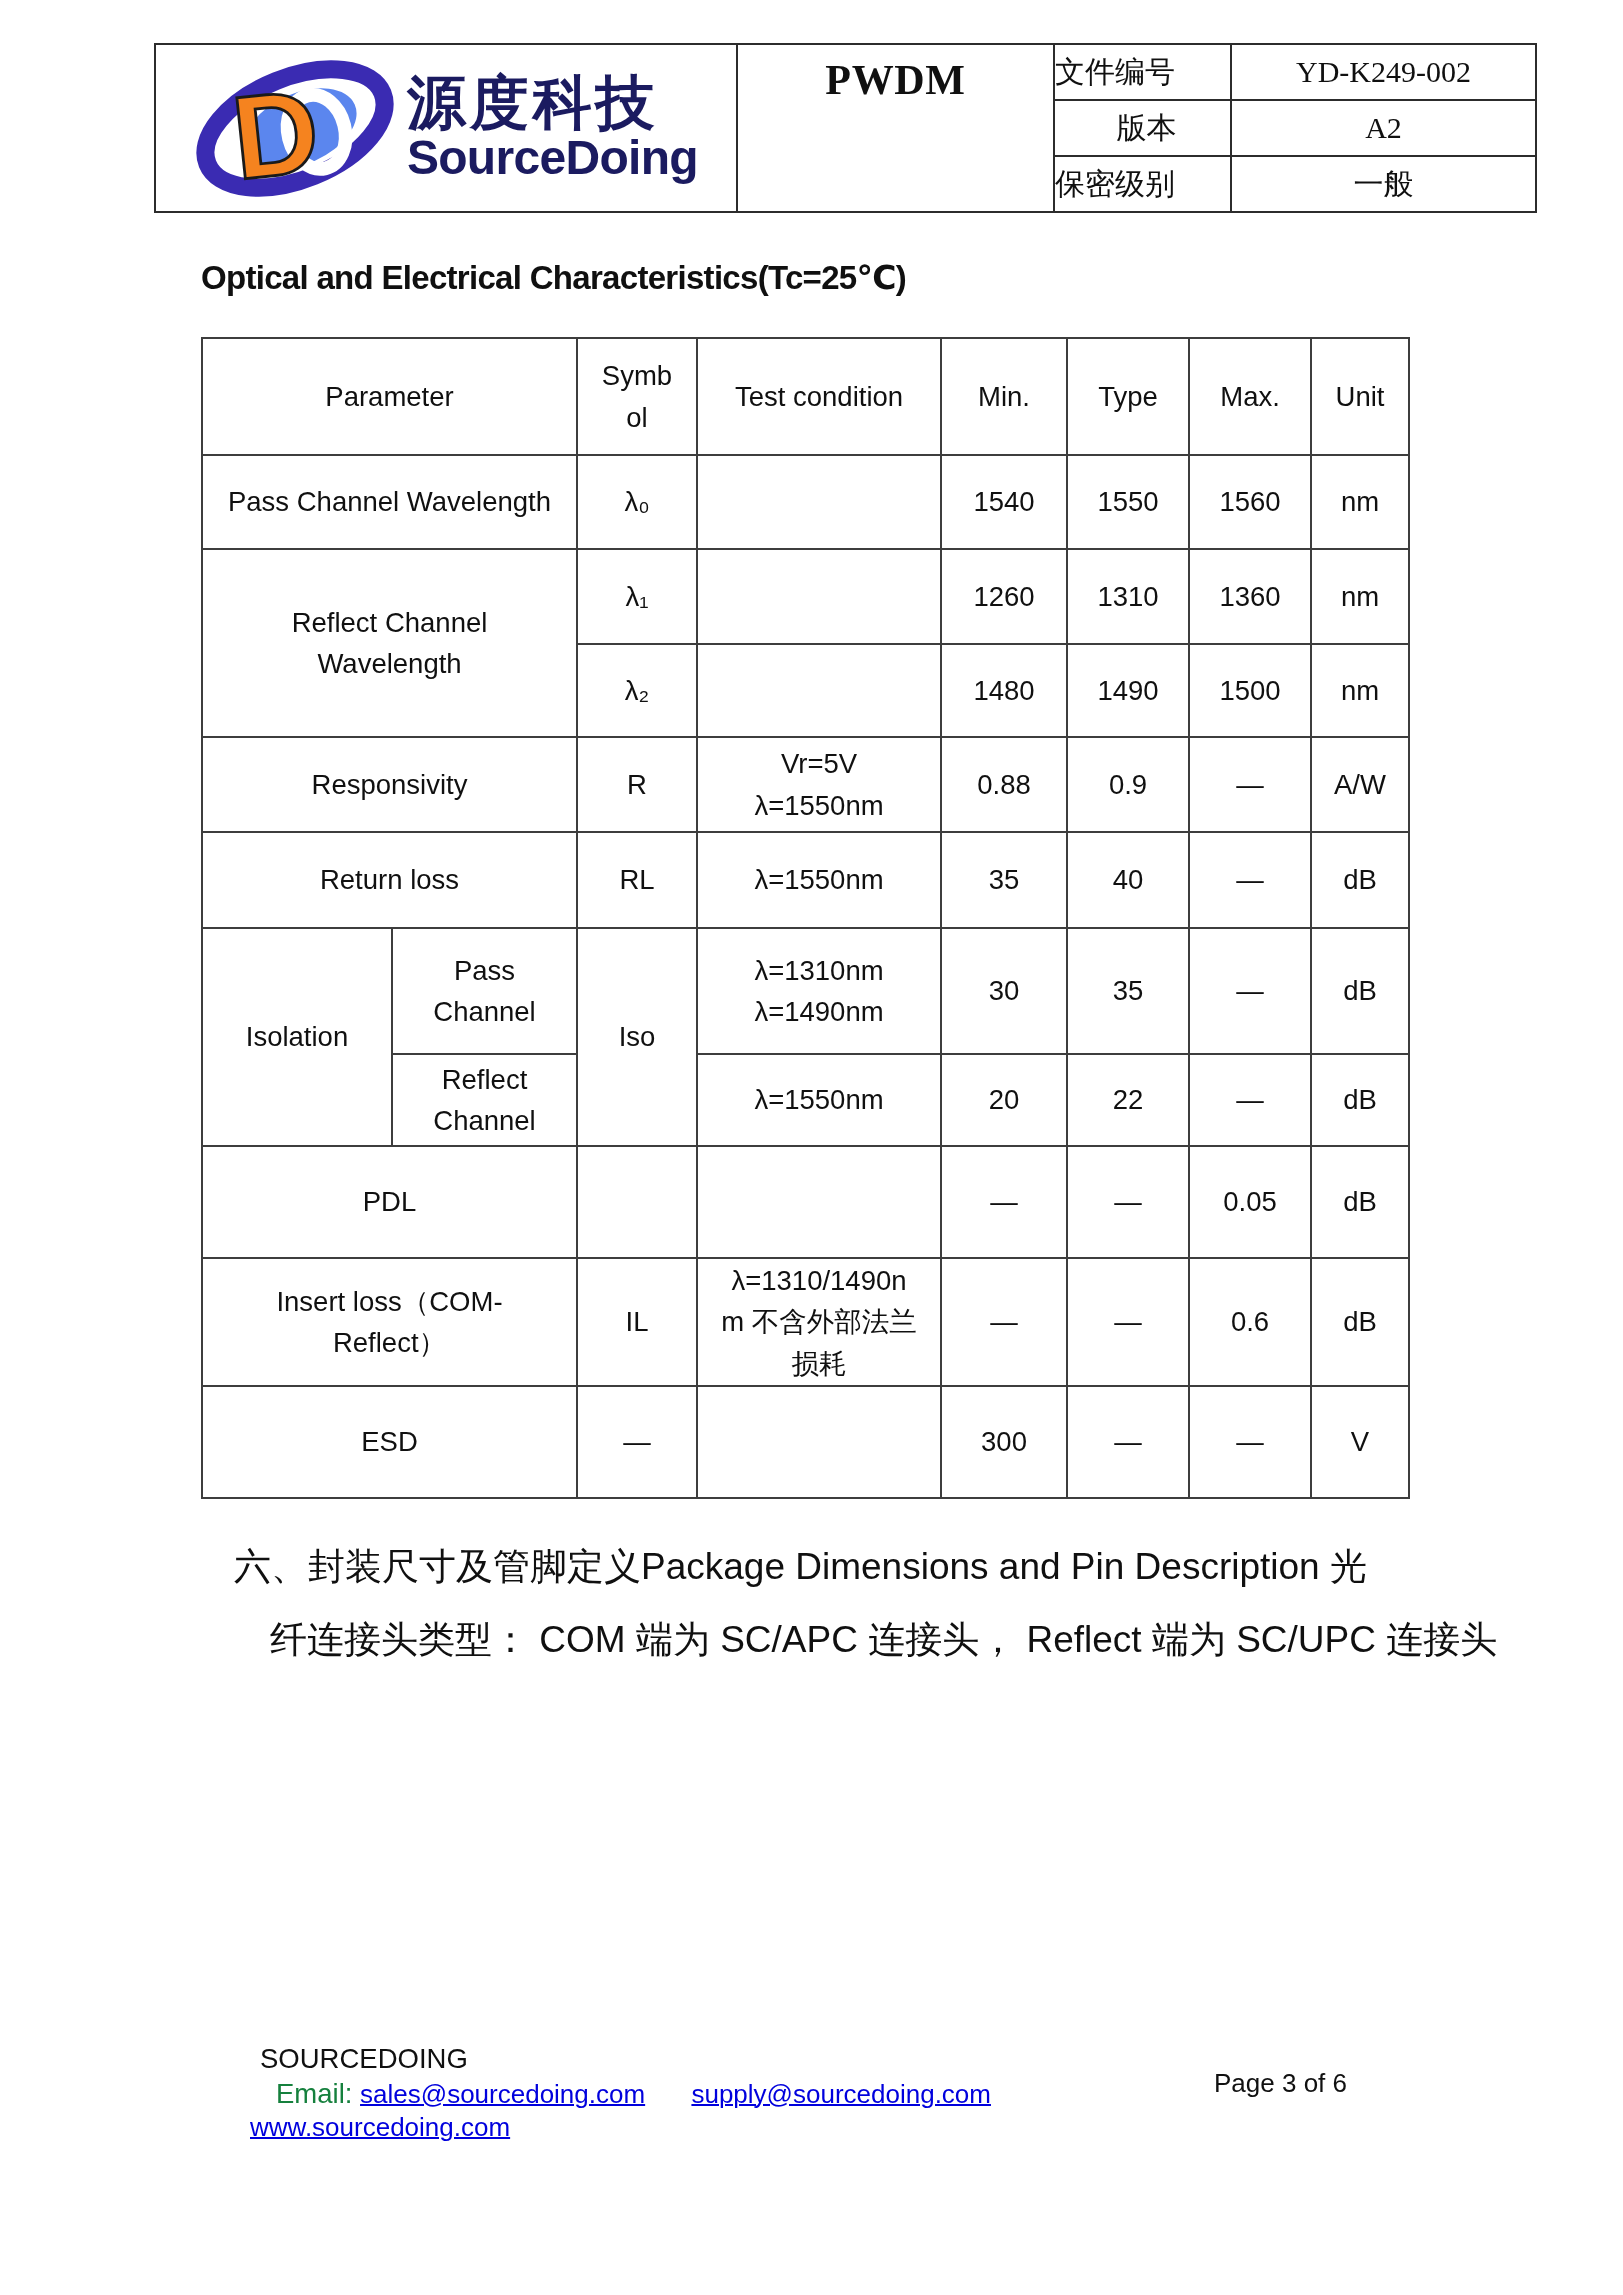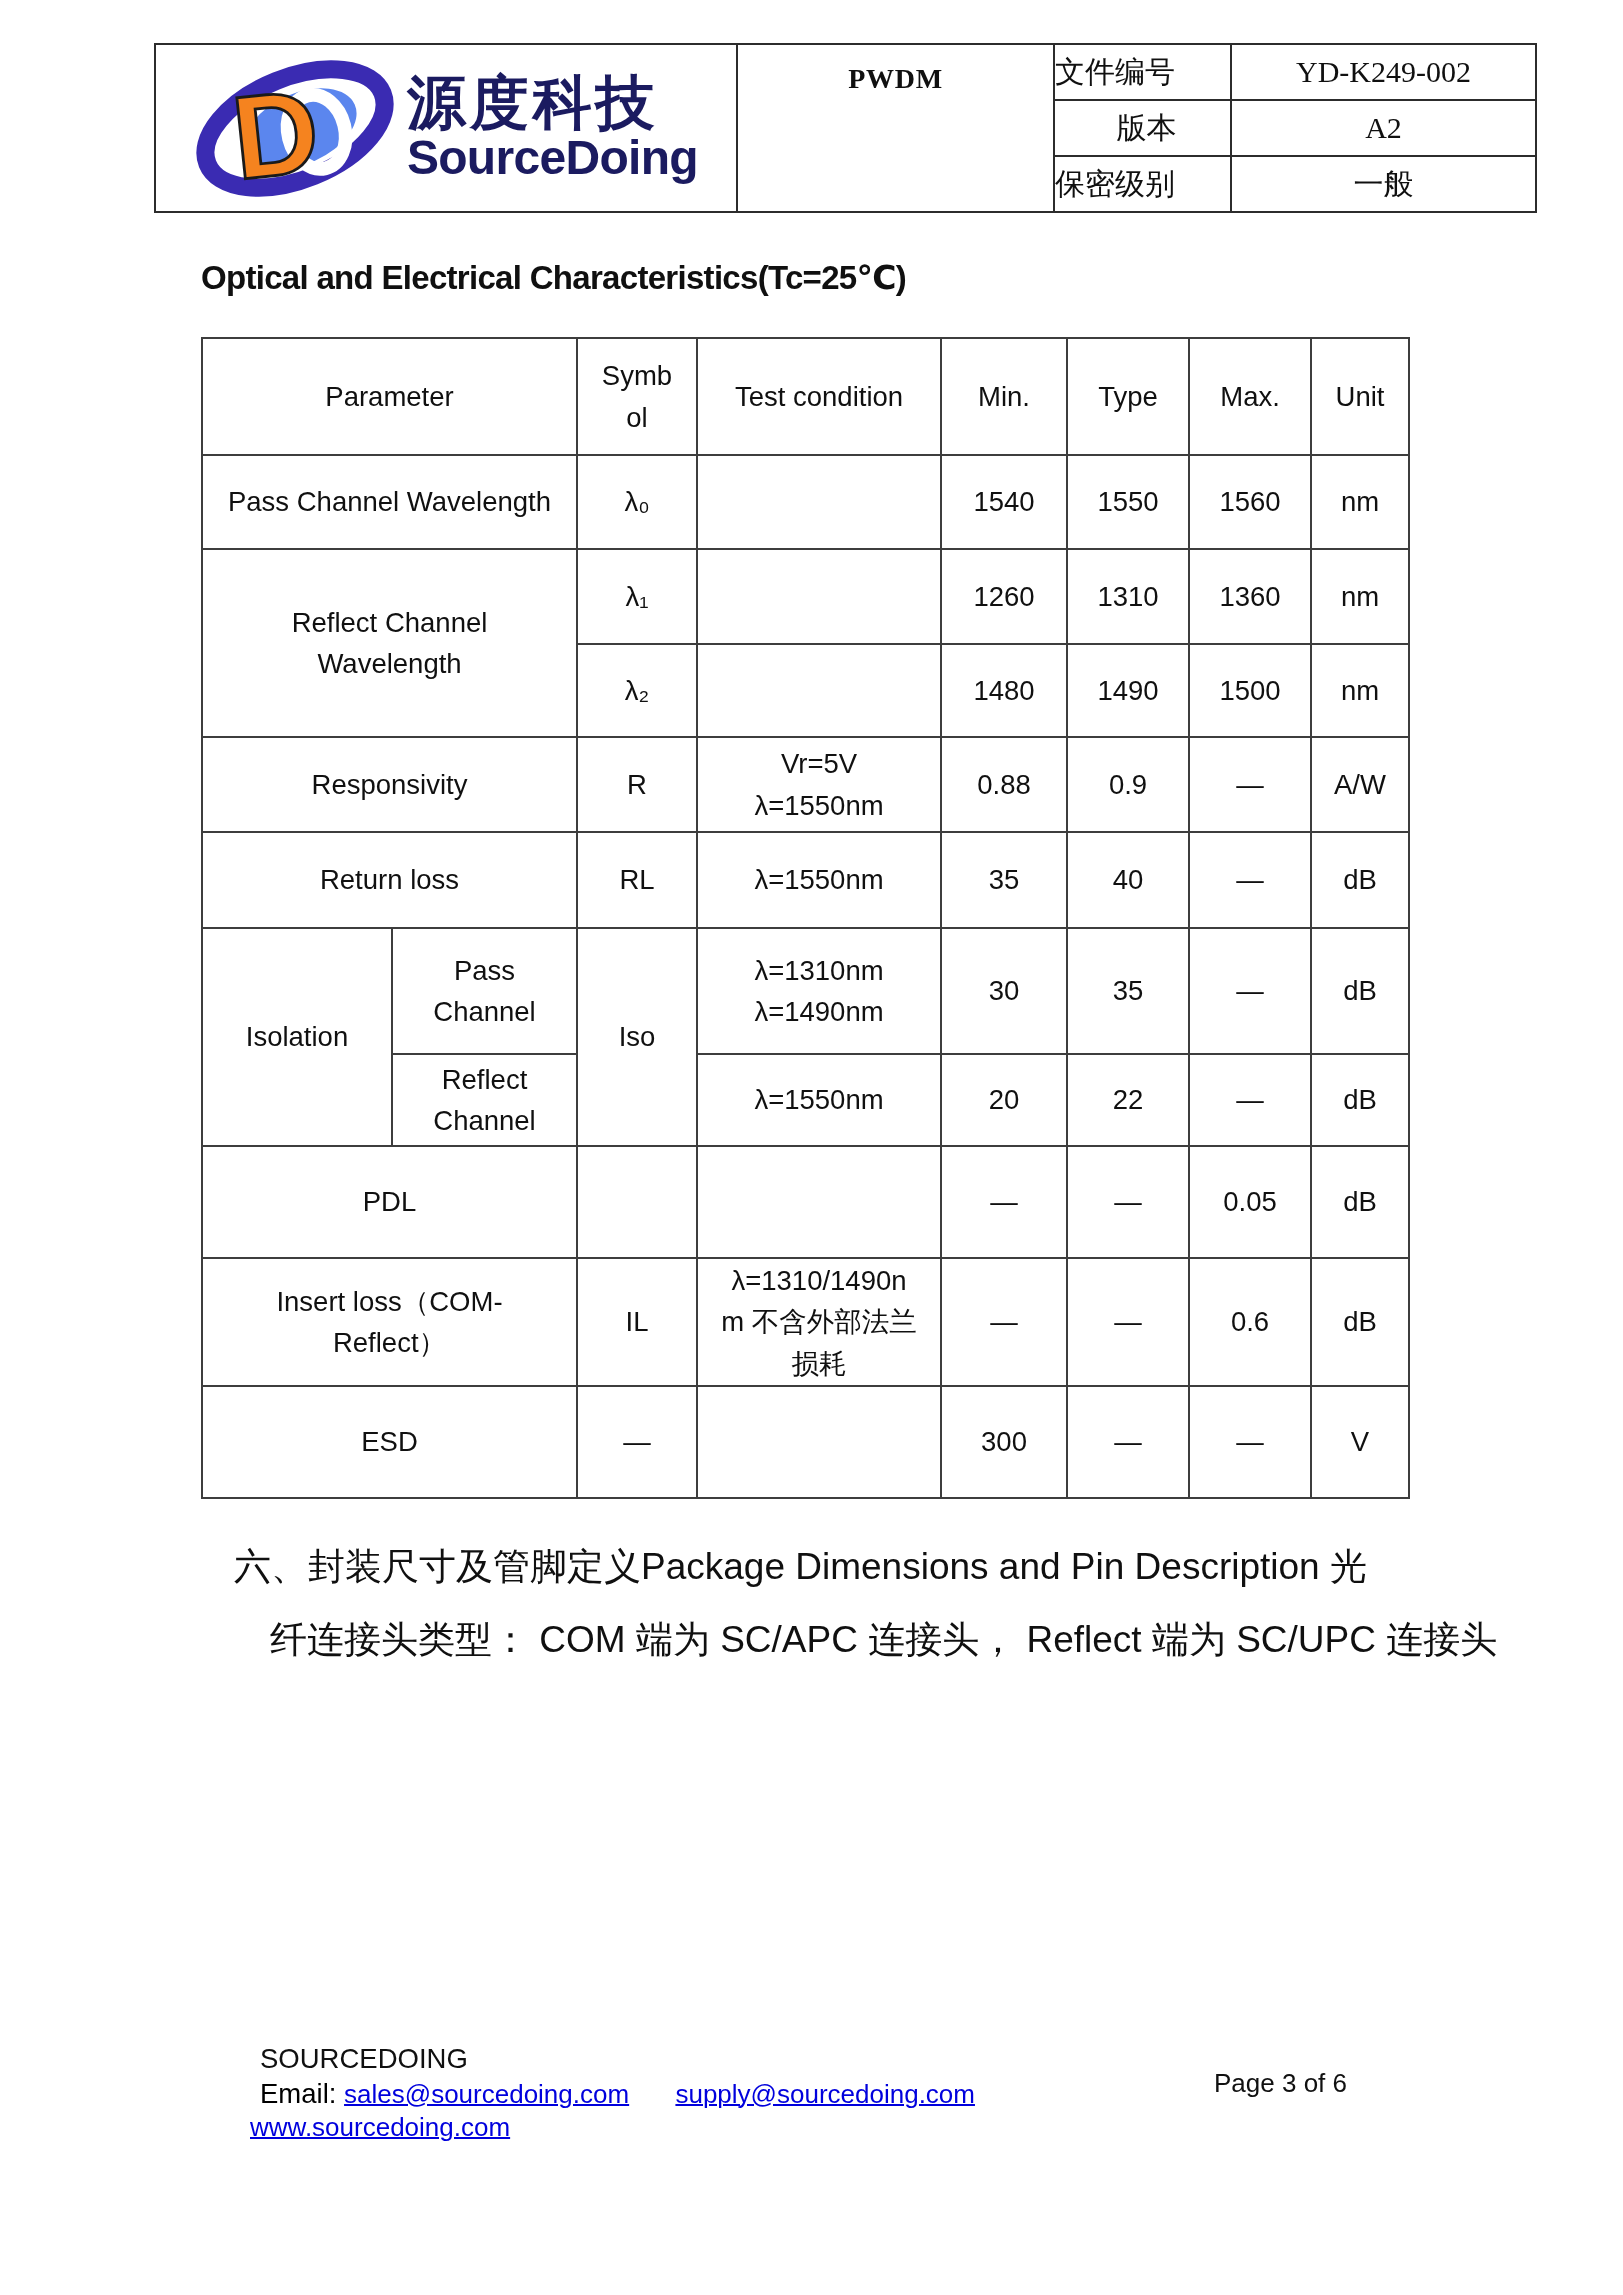--- a/index.html
+++ b/index.html
@@ -18,21 +18,21 @@
   .logo-wrap{display:flex;align-items:center;padding-left:31px;}
   .brand-text{display:flex;flex-direction:column;margin-left:3.9px;}
   .brand-cn{
     font-size:59px;font-weight:bold;color:#1b1b60;letter-spacing:3.9px;line-height:1.0;
     font-family:"Liberation Sans","DejaVu Sans",sans-serif;
   }
   .brand-en{font-size:48px;font-weight:bold;color:#1b1b60;line-height:1.0;margin-top:1.3px;letter-spacing:-0.7px;}
   .pwdm-cell{vertical-align:top;text-align:center;}
   .pwdm-text{
     font-family:"Liberation Serif","DejaVu Serif",serif;
-    font-weight:bold;font-size:28px;padding-top:18px;letter-spacing:0.7px;
+    font-weight:bold;font-size:42px;padding-top:11px;letter-spacing:0.7px;
   }
   .meta-label{
     font-family:"Liberation Serif","DejaVu Serif",serif;
     font-size:30px;text-align:left;padding-left:14.4px;vertical-align:middle;
   }
   .meta-label.centered{text-align:center;padding-left:8px;}
   .meta-value{
     font-family:"Liberation Serif","DejaVu Serif",serif;
     font-size:30px;text-align:center;vertical-align:middle;
   }
@@ -63,21 +63,21 @@
   .pkg-line1{position:absolute;left:234px;top:1542px;font-size:37px;white-space:nowrap;}
   .pkg-line2{position:absolute;left:270px;top:1615px;font-size:37px;white-space:nowrap;}
 
   
   .footer-company{position:absolute;left:260px;top:2043px;font-size:27.5px;}
   .footer-page{position:absolute;left:1214px;top:2044px;font-size:26px;margin-top:24px;}
   .footer-email-row{position:absolute;left:260px;top:2078px;font-size:27.5px;}
   .footer-www{position:absolute;left:250px;top:2112px;font-size:26px;}
   a.doc-link{color:#0000dd;text-decoration:underline;text-decoration-thickness:2px;cursor:pointer;}
   .email-gap{display:inline-block;width:31px;}
-  .email-label{color:#000000;}
+  .email-label{color:#15803d;margin-left:16px;}
   .footer-email-row a{font-size:26px;}
 </style>
 </head>
 <body>
 
 <div class="page">
 
   <table class="hdr">
     <colgroup>
       <col style="width:582px">

